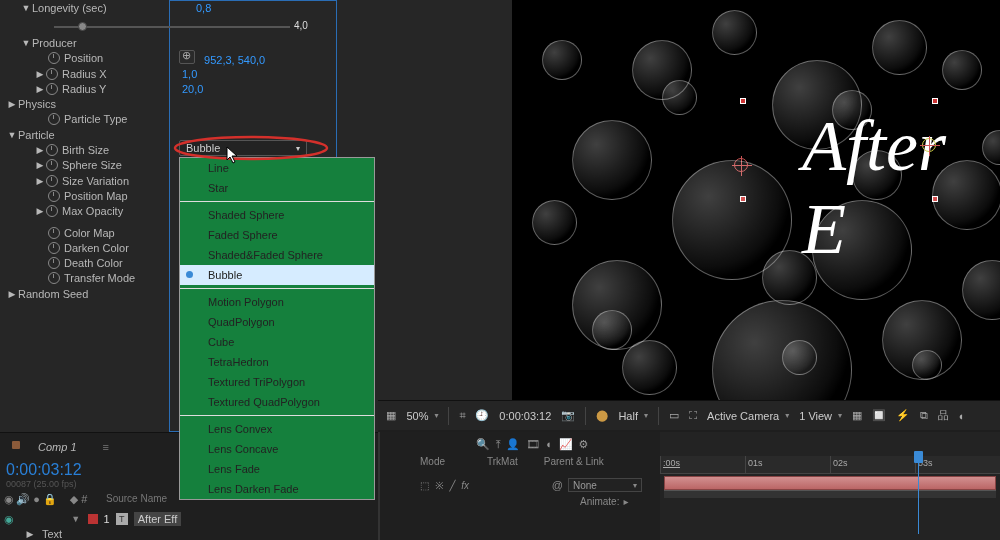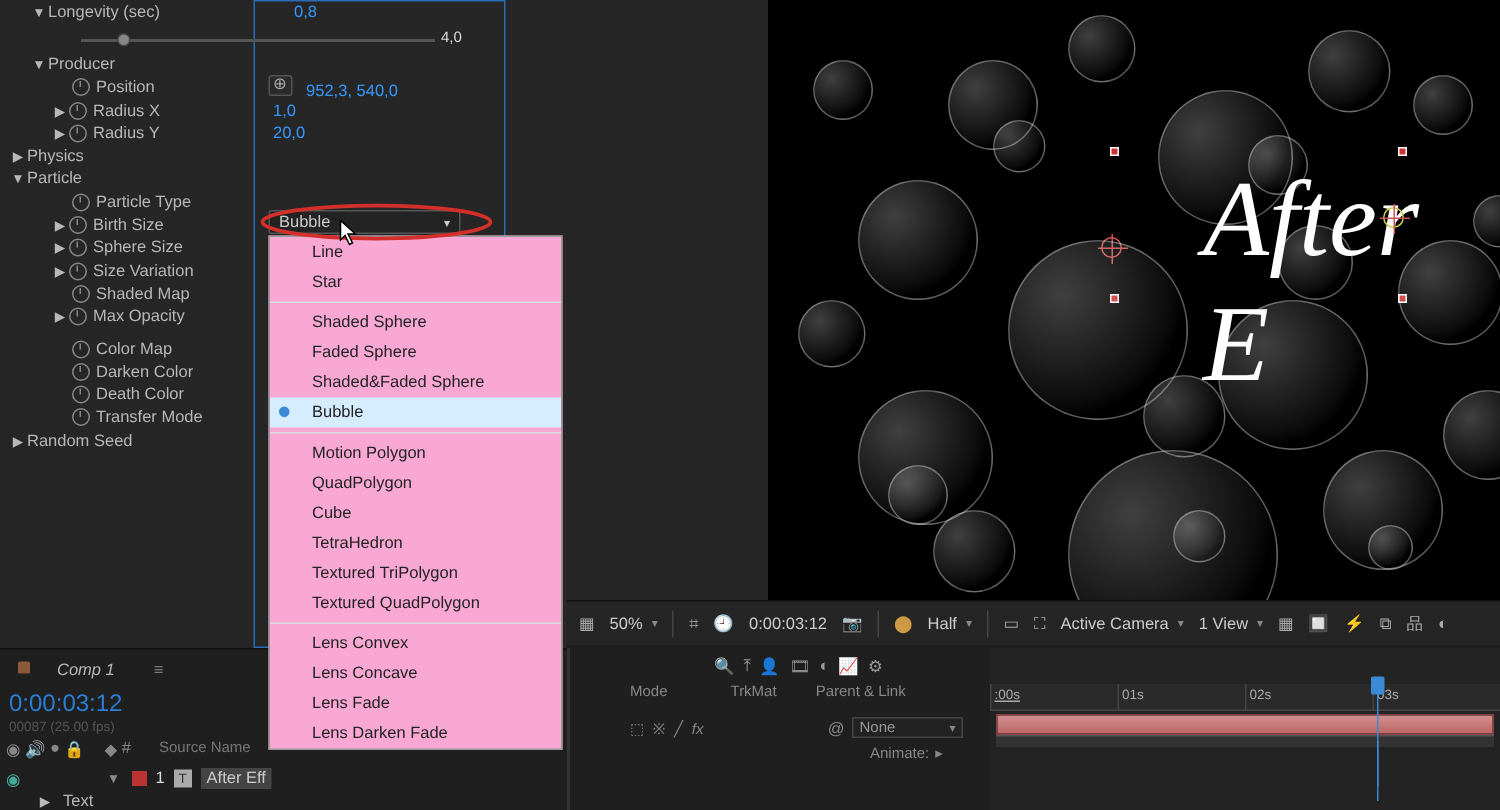--- a/index.html
+++ b/index.html
@@ -21,21 +21,21 @@
   .crosshair-btn::before { content:"⊕"; position:absolute; left:2px; top:-2px; color:#aaa; font-size:11px;}
 
   .type-dropdown { position:absolute; left:179px; top:140px; width:128px; height:16px; border:1px solid #555; background:#232323; border-radius:2px; display:flex; align-items:center; justify-content:space-between; padding:0 6px; color:#ccc; z-index:3;}
   .type-dropdown .chev { font-size:8px;}
 
   .red-circle { position:absolute; left:172px; top:134px; width:158px; height:28px; pointer-events:none; z-index:4;}
   .red-circle svg { width:100%; height:100%; }
 
   .cursor { position:absolute; left:226px; top:146px; z-index:5; font-size:14px; color:#000; pointer-events:none;}
 
-  .dropdown-menu { position:absolute; left:179px; top:157px; width:196px; background:#f9a8d4; border:1px solid #999; z-index:2; color:#222; font-size:11px;}
+  .dropdown-menu { position:absolute; left:179px; top:157px; width:196px; background:#15803d; border:1px solid #999; z-index:2; color:#222; font-size:11px;}
   .dropdown-menu .item { height:20px; display:flex; align-items:center; padding-left:28px; position:relative;}
   .dropdown-menu .item.sel::before { content:""; position:absolute; left:6px; top:6px; width:7px; height:7px; background:#3a8ad6; border-radius:50%;}
   .dropdown-menu .sep { height:1px; background:#ddd; margin:3px 0;}
   .dropdown-menu .item.highlight { background:#d6ecff; }
 
   .preview { position:absolute; left:378px; top:0; right:0; height:400px; background:#262626;}
   .canvas { position:absolute; left:134px; top:0; right:0; bottom:0; background:#000; overflow:hidden;}
   .bubble { position:absolute; border-radius:50%; border:1px solid rgba(255,255,255,0.35); background:radial-gradient(circle at 30% 30%, rgba(255,255,255,0.25), rgba(255,255,255,0.05) 60%, rgba(255,255,255,0) 70%);}
   .handle { position:absolute; width:6px; height:6px; background:#c33; border:1px solid #fff;}
   .script-text { position:absolute; font-family: 'Brush Script MT', cursive; color:#fff; font-style:italic;}
@@ -131,46 +131,46 @@
   <div class="prop-row" style="padding-left:34px;">
     <span class="twirl right"></span>
     <span class="stopwatch"></span>
     <span class="prop-label">Radius Y</span>
     <span class="prop-val blue" style="left:182px;">20,0</span>
   </div>
   <div class="prop-row" style="padding-left:6px;">
     <span class="twirl right"></span>
     <span class="prop-label">Physics</span>
   </div>
+  <div class="prop-row" style="padding-left:48px;">
+    <span class="stopwatch"></span>
+    <span class="prop-label">Particle Type</span>
+  </div>
   <div class="prop-row" style="padding-left:6px;">
     <span class="twirl down"></span>
     <span class="prop-label">Particle</span>
   </div>
-  <div class="prop-row" style="padding-left:48px;">
-    <span class="stopwatch"></span>
-    <span class="prop-label">Particle Type</span>
-  </div>
   <div class="prop-row" style="padding-left:34px;">
     <span class="twirl right"></span>
     <span class="stopwatch"></span>
     <span class="prop-label">Birth Size</span>
   </div>
   <div class="prop-row" style="padding-left:34px;">
     <span class="twirl right"></span>
     <span class="stopwatch"></span>
     <span class="prop-label">Sphere Size</span>
   </div>
   <div class="prop-row" style="padding-left:34px;">
     <span class="twirl right"></span>
     <span class="stopwatch"></span>
     <span class="prop-label">Size Variation</span>
   </div>
   <div class="prop-row" style="padding-left:48px;">
     <span class="stopwatch"></span>
-    <span class="prop-label">Shaded Map</span>
+    <span class="prop-label">Position Map</span>
   </div>
   <div class="prop-row" style="padding-left:34px;">
     <span class="twirl right"></span>
     <span class="stopwatch"></span>
     <span class="prop-label">Max Opacity</span>
   </div>
   <div class="prop-row" style="height:6px;"></div>
   <div class="prop-row" style="padding-left:48px;">
     <span class="stopwatch"></span>
     <span class="prop-label">Color Map</span>

